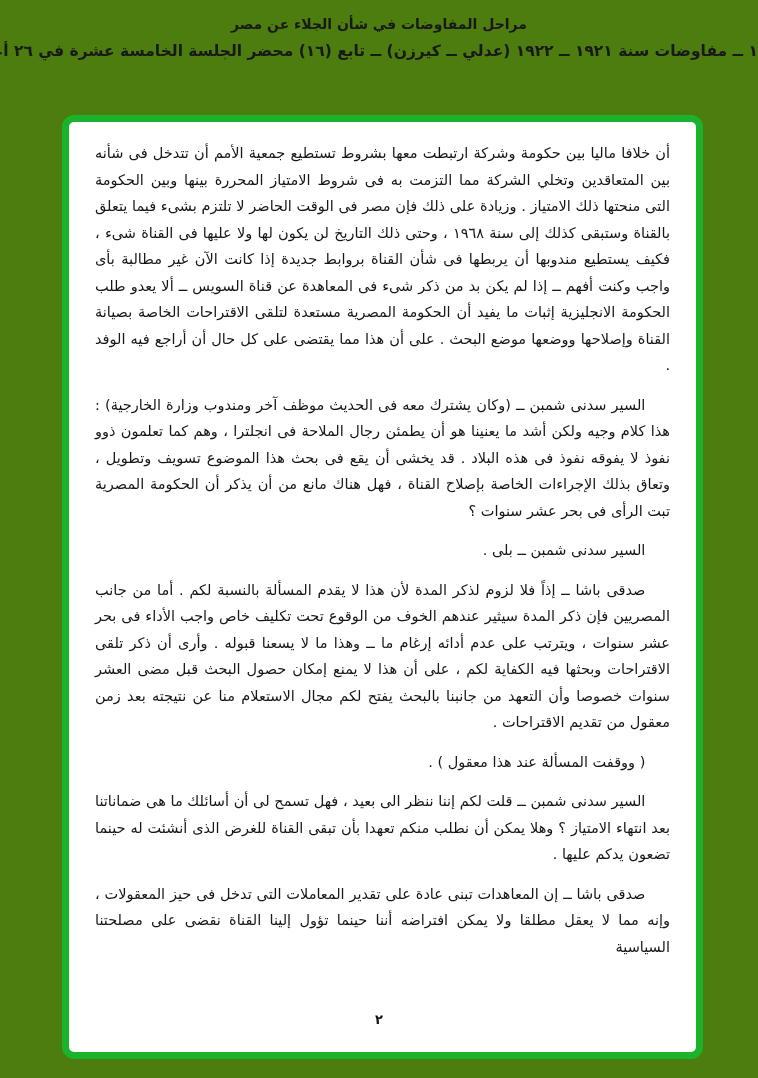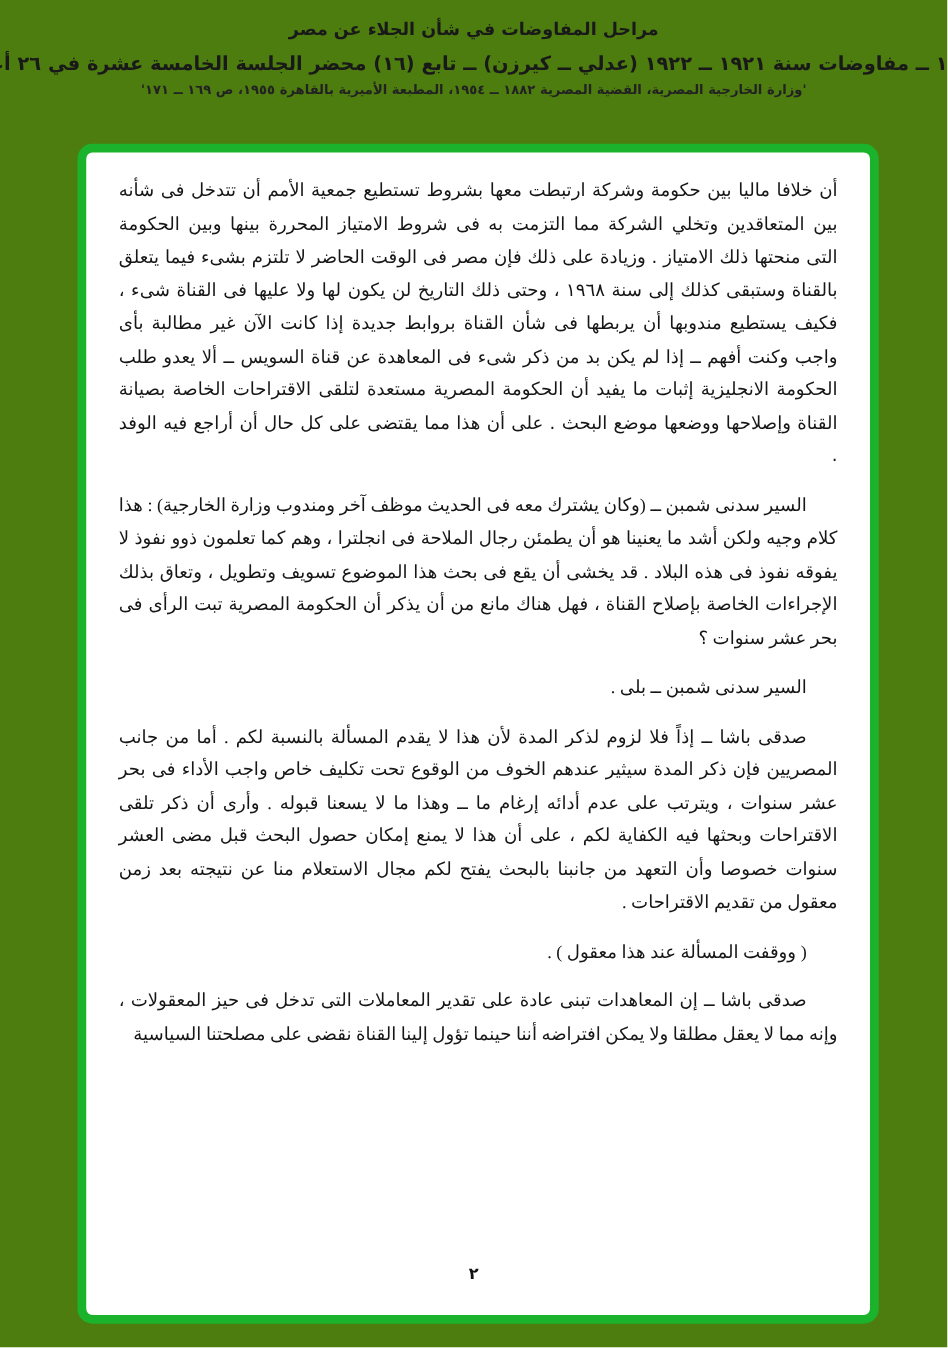--- a/index.html
+++ b/index.html
@@ -65,21 +65,20 @@
     text-align: justify;
     font-size: 14.5px;
     line-height: 26.5px;
     color: #161616;
   }
   .content p.para {
     margin: 0 0 13px 0;
   }
   .content p.para.indent {
     text-indent: 1.7em;
-    font-family: Liberation Serif, serif;
   }
   .content p.para:last-child {
     margin-bottom: 13px;
   }
   
   .page-number {
     position: absolute;
     top: 1012px;
     left: 0;
     right: 0;
@@ -90,29 +89,29 @@
   }
 </style>
 </head>
 <body>
 
 <div class="page">
 
   <div class="header">
     <div class="header-title">مراحل المفاوضات في شأن الجلاء عن مصر</div>
     <div class="header-subtitle">١ ــ مفاوضات سنة ١٩٢١ ــ ١٩٢٢ (عدلي ــ كيرزن) ــ تابع (١٦) محضر الجلسة الخامسة عشرة في ٢٦ أغسطس</div>
-    <div class="header-source">'وزارة الخارجية المصرية، القضية المصرية ١٨٨٢ ــ ١٩٥٤، المطبعة الأميرية بالقاهرة ١٩٥٥، ص ١٦٩ ــ ١٧١'</div>
   </div>
 
   <div class="content-box">
     <div class="content">
       <p class="para">أن خلافا ماليا بين حكومة وشركة ارتبطت معها بشروط تستطيع جمعية الأمم أن تتدخل فى شأنه بين المتعاقدين وتخلي الشركة مما التزمت به فى شروط الامتياز المحررة بينها وبين الحكومة التى منحتها ذلك الامتياز . وزيادة على ذلك فإن مصر فى الوقت الحاضر لا تلتزم بشىء فيما يتعلق بالقناة وستبقى كذلك إلى سنة ١٩٦٨ ، وحتى ذلك التاريخ لن يكون لها ولا عليها فى القناة شىء ، فكيف يستطيع مندوبها أن يربطها فى شأن القناة بروابط جديدة إذا كانت الآن غير مطالبة بأى واجب وكنت أفهم ــ إذا لم يكن بد من ذكر شىء فى المعاهدة عن قناة السويس ــ ألا يعدو طلب الحكومة الانجليزية إثبات ما يفيد أن الحكومة المصرية مستعدة لتلقى الاقتراحات الخاصة بصيانة القناة وإصلاحها ووضعها موضع البحث . على أن هذا مما يقتضى على كل حال أن أراجع فيه الوفد .</p>
       <p class="para indent">السير سدنى شمبن ــ (وكان يشترك معه فى الحديث موظف آخر ومندوب وزارة الخارجية) : هذا كلام وجيه ولكن أشد ما يعنينا هو أن يطمئن رجال الملاحة فى انجلترا ، وهم كما تعلمون ذوو نفوذ لا يفوقه نفوذ فى هذه البلاد . قد يخشى أن يقع فى بحث هذا الموضوع تسويف وتطويل ، وتعاق بذلك الإجراءات الخاصة بإصلاح القناة ، فهل هناك مانع من أن يذكر أن الحكومة المصرية تبت الرأى فى بحر عشر سنوات ؟</p>
       <p class="para indent">السير سدنى شمبن ــ بلى .</p>
       <p class="para indent">صدقى باشا ــ إذاً فلا لزوم لذكر المدة لأن هذا لا يقدم المسألة بالنسبة لكم . أما من جانب المصريين فإن ذكر المدة سيثير عندهم الخوف من الوقوع تحت تكليف خاص واجب الأداء فى بحر عشر سنوات ، ويترتب على عدم أدائه إرغام ما ــ وهذا ما لا يسعنا قبوله . وأرى أن ذكر تلقى الاقتراحات وبحثها فيه الكفاية لكم ، على أن هذا لا يمنع إمكان حصول البحث قبل مضى العشر سنوات خصوصا وأن التعهد من جانبنا بالبحث يفتح لكم مجال الاستعلام منا عن نتيجته بعد زمن معقول من تقديم الاقتراحات .</p>
       <p class="para indent">( ووقفت المسألة عند هذا معقول ) .</p>
+      <p class="para indent">السير سدنى شمبن ــ قلت لكم إننا ننظر الى بعيد ، فهل تسمح لى أن أسائلك ما هى ضماناتنا بعد انتهاء الامتياز ؟ وهلا يمكن أن نطلب منكم تعهدا بأن تبقى القناة للغرض الذى أنشئت له حينما تضعون يدكم عليها .</p>
       <p class="para indent">صدقى باشا ــ إن المعاهدات تبنى عادة على تقدير المعاملات التى تدخل فى حيز المعقولات ، وإنه مما لا يعقل مطلقا ولا يمكن افتراضه أننا حينما تؤول إلينا القناة نقضى على مصلحتنا السياسية</p>
     </div>
   </div>
 
   <div class="page-number">٢</div>
 
 </div>
 
 </body></html>

